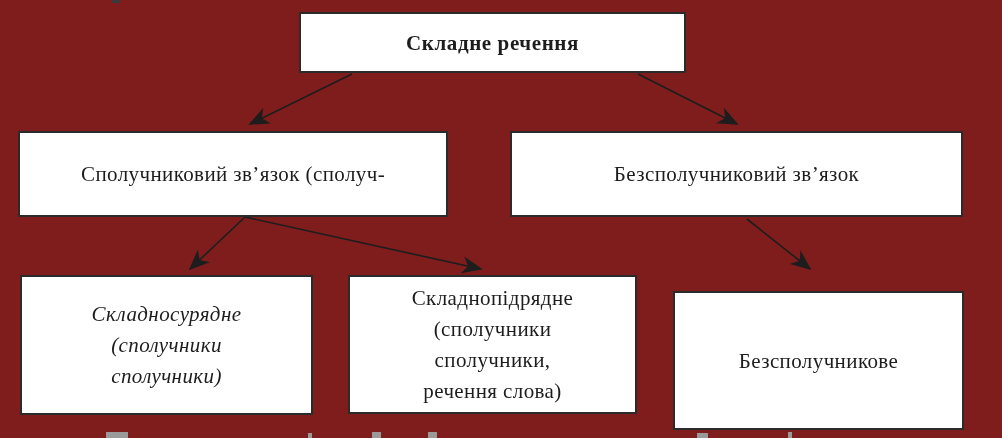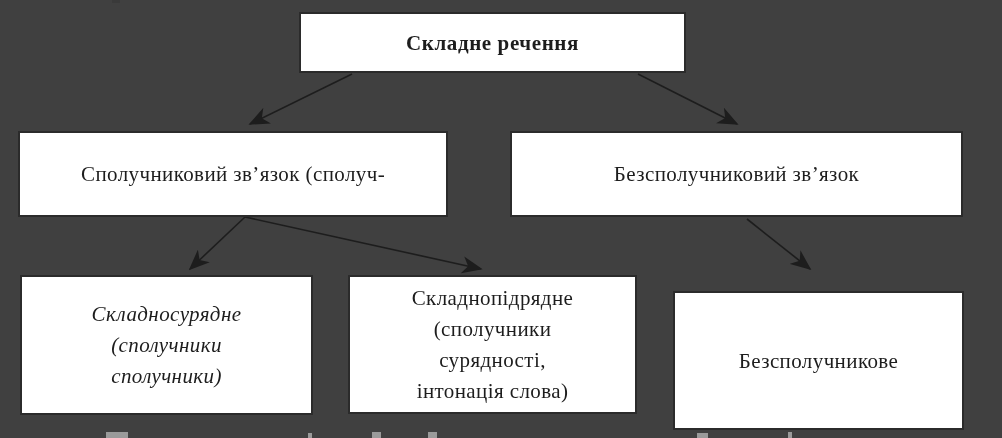--- a/index.html
+++ b/index.html
@@ -4,21 +4,21 @@
 <style>
   html, body {
     margin: 0;
     padding: 0;
     background: #ffffff;
   }
   .stage {
     position: relative;
     width: 1002px;
     height: 438px;
-    background: #404040;
+    background: #7f1d1d;
     overflow: hidden;
     font-family: "Liberation Serif", "DejaVu Serif", serif;
     color: #1d1d1d;
   }
   .edges {
     position: absolute;
     left: 0;
     top: 0;
     width: 1002px;
     height: 438px;
@@ -88,22 +88,22 @@
 
   <div class="node tall" style="left:20px; top:275px; width:293px; height:140px;font-style:italic;">
     <div class="line">Складносурядне</div>
     <div class="line">(сполучники</div>
     <div class="line">сполучники)</div>
   </div>
 
   <div class="node tall" style="left:348px; top:275px; width:289px; height:139px;">
     <div class="line">Складнопідрядне</div>
     <div class="line">(сполучники</div>
-    <div class="line">сурядності,</div>
-    <div class="line">інтонація слова)</div>
+    <div class="line">сполучники,</div>
+    <div class="line">речення слова)</div>
   </div>
 
   <div class="node" style="left:673px; top:291px; width:291px; height:139px;">
     <div class="line">Безсполучникове</div>
   </div>
 
   <div class="artifact dark" style="left:112px; top:0; width:8px; height:3px;"></div>
   <div class="artifact" style="left:106px; top:432px; width:22px; height:6px;"></div>
   <div class="artifact" style="left:308px; top:433px; width:4px; height:5px;"></div>
   <div class="artifact" style="left:372px; top:432px; width:9px; height:6px;"></div>

